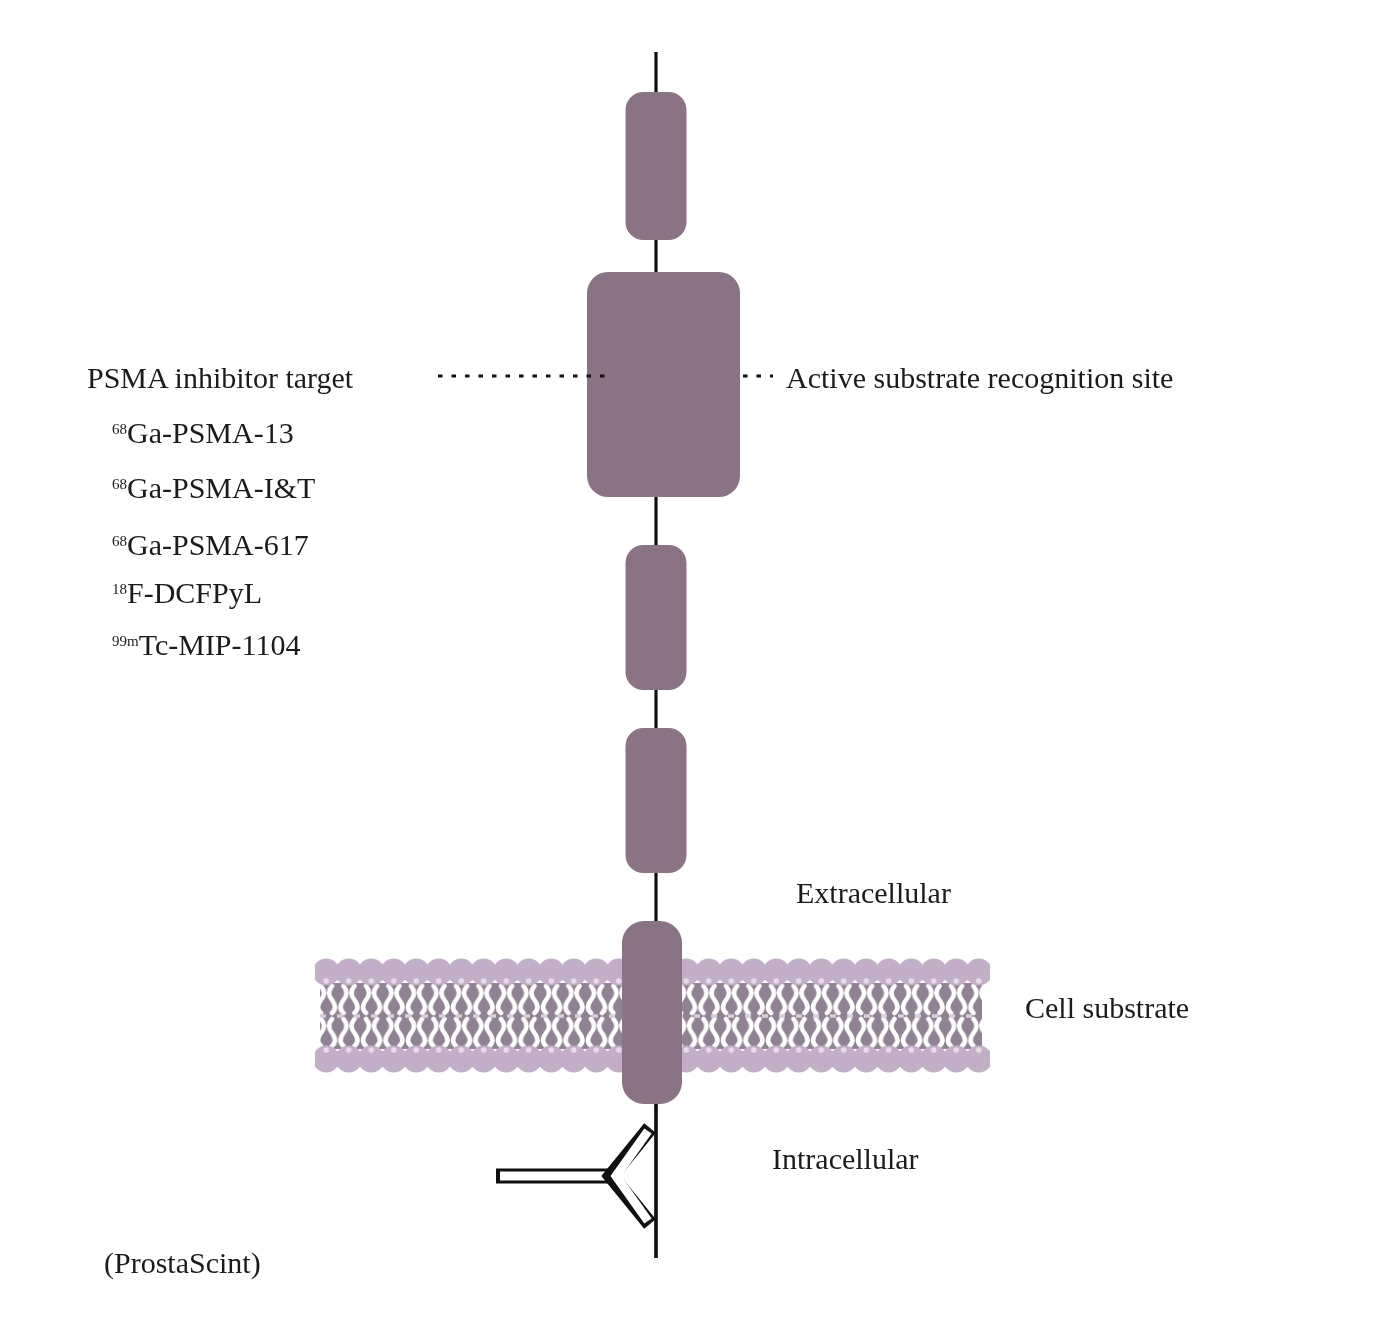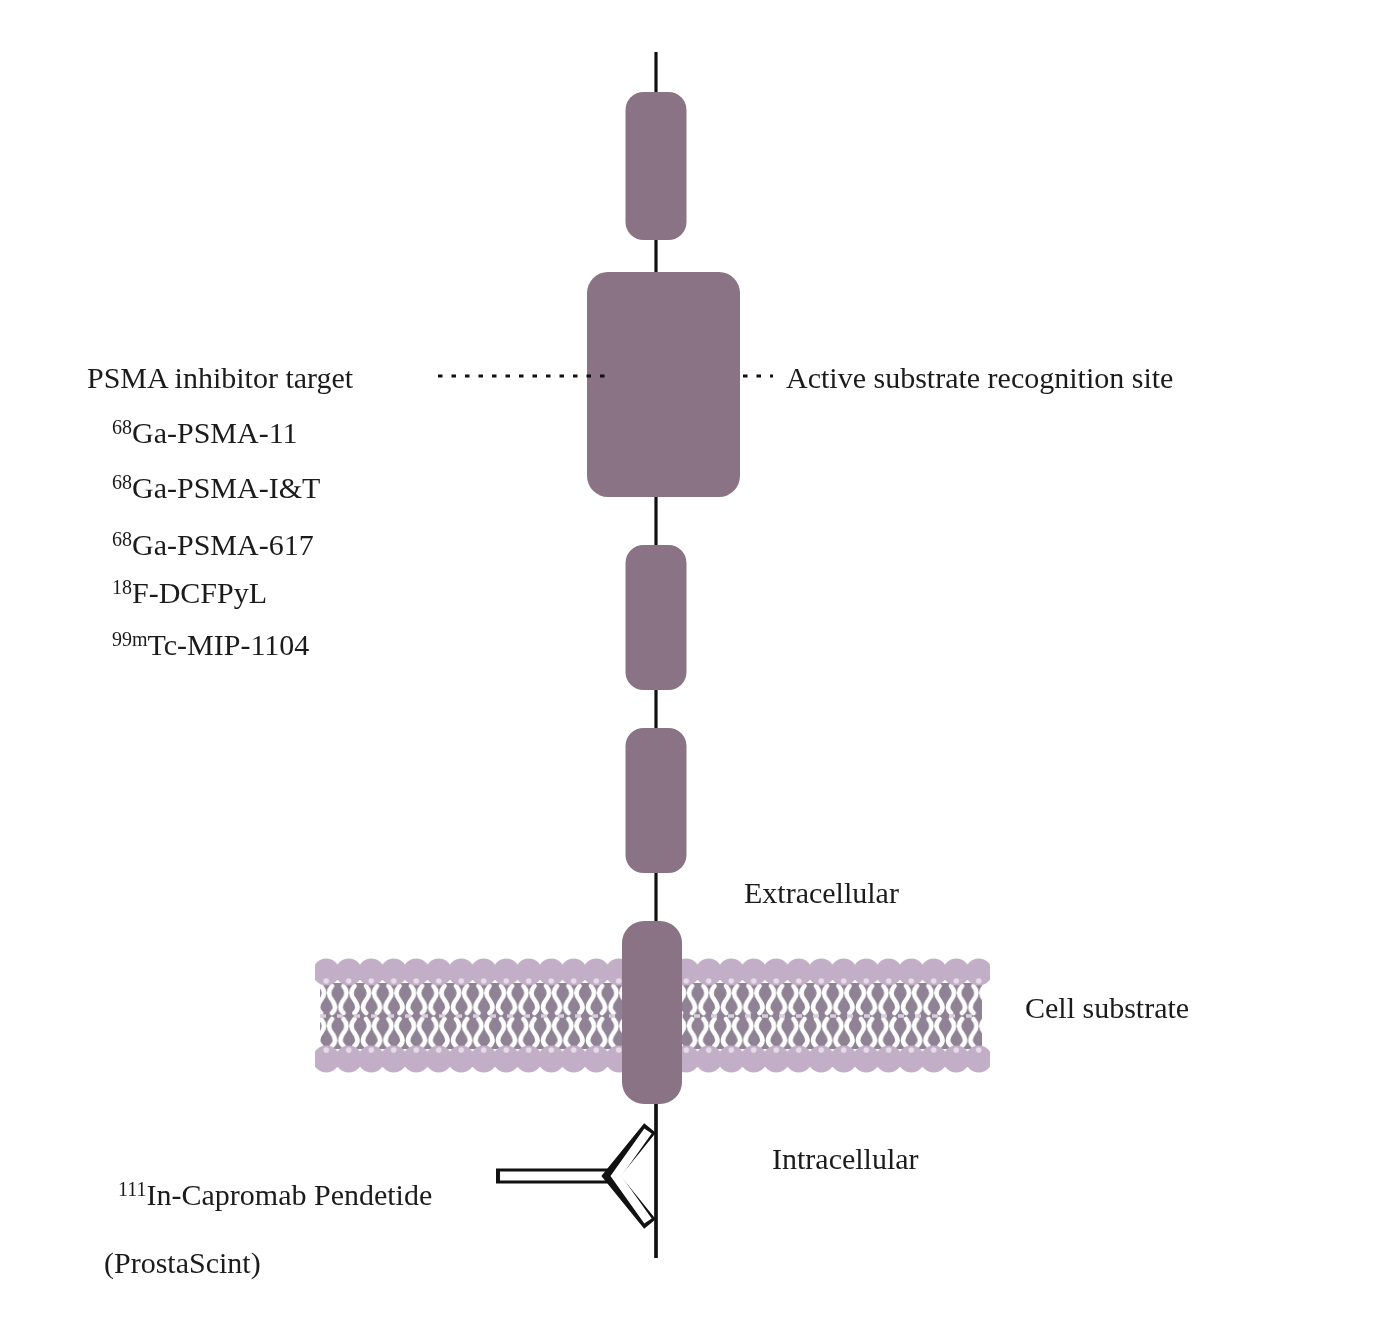--- a/index.html
+++ b/index.html
@@ -12,21 +12,21 @@
     overflow:hidden;
   }
   .diagram-svg{position:absolute;left:0;top:0;}
   .label{
     position:absolute;
     font-size:30px;
     line-height:1.15;
     white-space:nowrap;
     color:var(--text,#1b1b1b);
   }
-  .sup{font-size:20px;vertical-align:9px;}
+  .sup{font-size:15px;vertical-align:9px;}
   .tracer-item{position:absolute;font-size:30px;line-height:1.1;white-space:nowrap;}
   
   .domain{fill:var(--domain-fill,#897384);}
   .backbone{stroke:var(--line,#111111);stroke-width:3.2;fill:none;}
   .dash{stroke:var(--line,#111111);stroke-width:3;fill:none;stroke-dasharray:4.5 9;}
   .head{fill:var(--membrane-head,#c2aec6);}
   .head-dot{fill:#ece4ed;opacity:.85;}
   .tail-bg{fill:var(--membrane-tail,#8f8294);}
   .tail-gap{stroke:var(--membrane-tail-gap,#ffffff);stroke-width:4.5;fill:none;stroke-linecap:round;}
   .tail-mid{stroke:#d9cedb;stroke-width:3.5;fill:none;stroke-dasharray:6 11;}
@@ -81,30 +81,29 @@
     </g>
 
     <line class="backbone" x1="656" y1="1104" x2="656" y2="1258"></line>
   </svg>
 
   <div class="label" style="left:87px;top:361px;">PSMA inhibitor target</div>
 
   <div class="label" style="left:786px;top:361px;">Active substrate recognition site</div>
 
   <div>
-    <div class="tracer-item" style="left:112px;top:416px;"><span class="sup">68</span><span>Ga-PSMA-11</span></div>
+    <div class="tracer-item" style="left:112px;top:416px;"><span class="sup">68</span><span>Ga-PSMA-13</span></div>
     <div class="tracer-item" style="left:112px;top:471px;"><span class="sup">68</span><span>Ga-PSMA-I&amp;T</span></div>
     <div class="tracer-item" style="left:112px;top:528px;"><span class="sup">68</span><span>Ga-PSMA-617</span></div>
     <div class="tracer-item" style="left:112px;top:576px;"><span class="sup">18</span><span>F-DCFPyL</span></div>
     <div class="tracer-item" style="left:112px;top:628px;"><span class="sup">99m</span><span>Tc-MIP-1104</span></div>
   </div>
 
-  <div class="label" style="left:744px;top:876px;">Extracellular</div>
+  <div class="label" style="left:796px;top:876px;">Extracellular</div>
 
   <div class="label" style="left:1025px;top:991px;">Cell substrate</div>
 
   <div class="label" style="left:772px;top:1106px;margin-top:36px;">Intracellular</div>
 
-  <div class="label" style="left:118px;top:1178px;"><span class="sup">111</span><span>In-Capromab Pendetide</span></div>
 
   <div class="label" style="left:104px;top:1246px;">(ProstaScint)</div>
 
 </div>
 
 </body></html>

